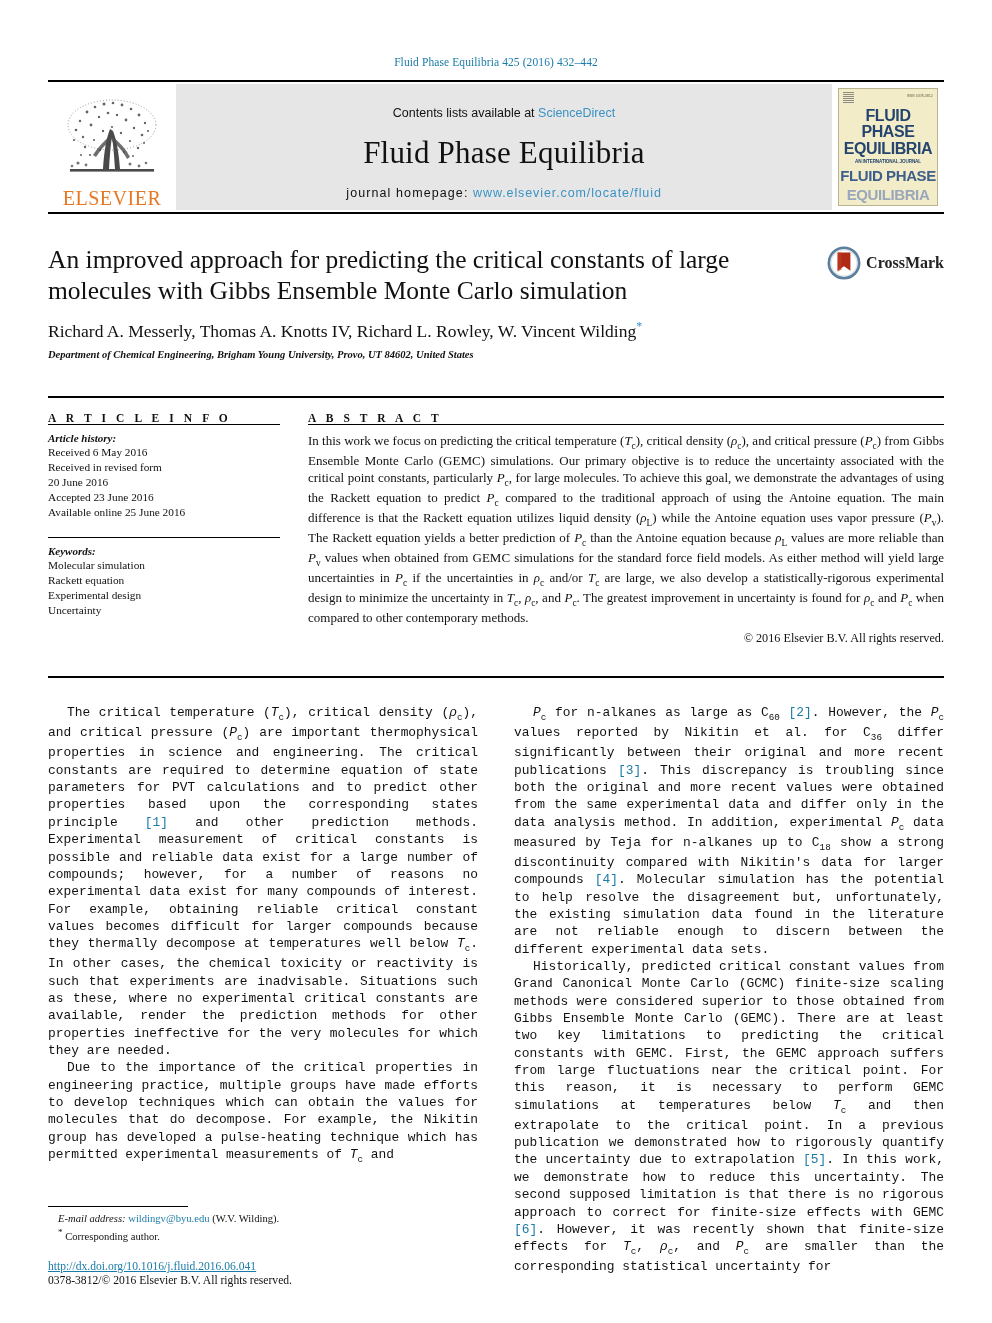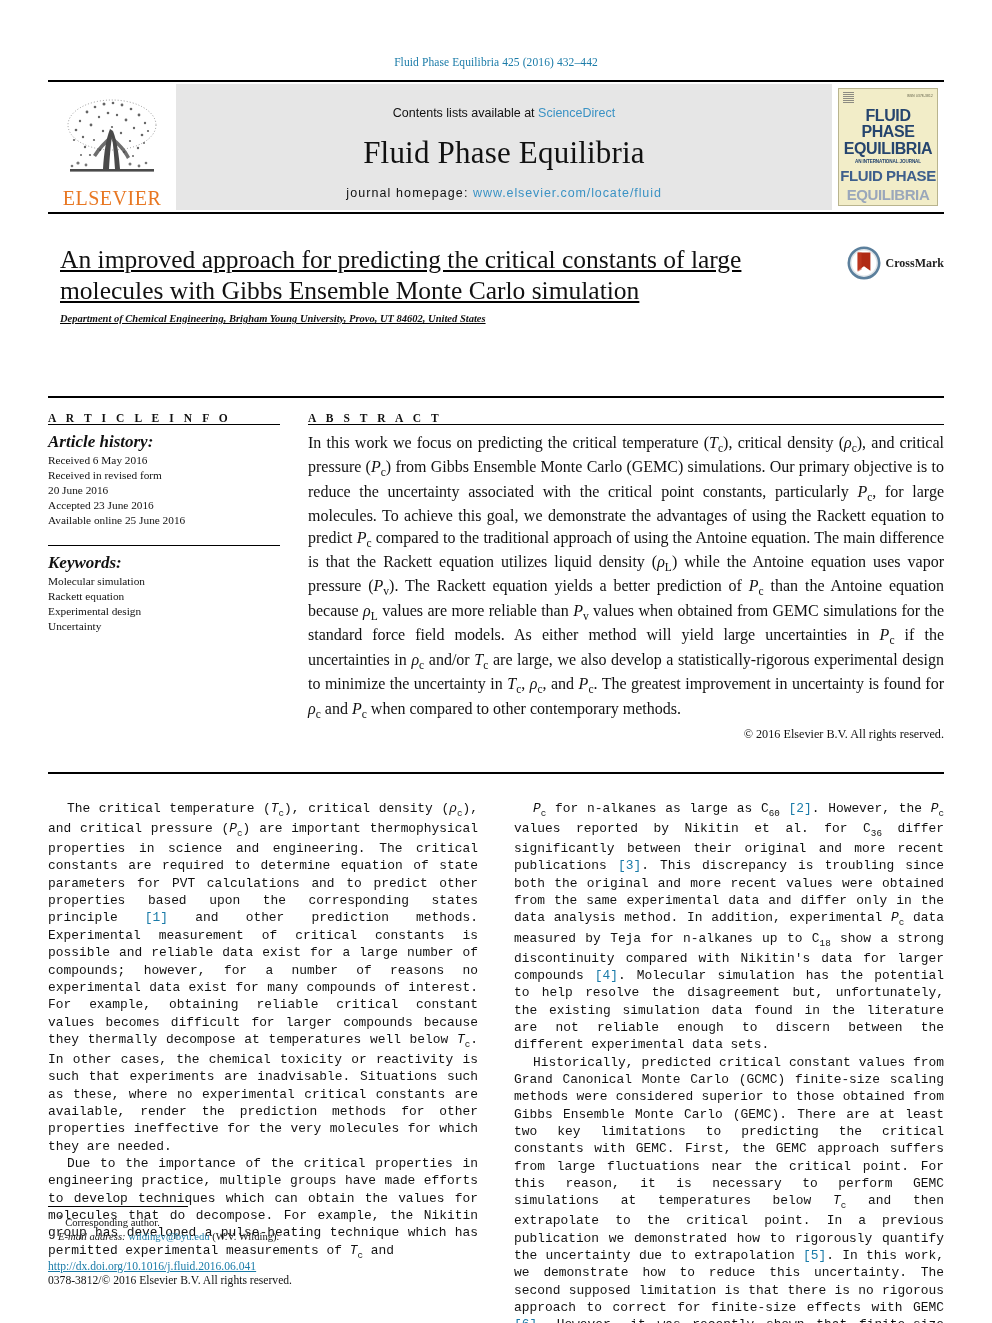--- a/index.html
+++ b/index.html
@@ -138,24 +138,23 @@
     font-size: 4.6px;
     color: #26456e;
     letter-spacing: -0.1px;
     margin: 2px 0 3px 0;
   }
   .cover-title2 .l1 { font-size: 15px; display:block; color:#3e5f8c; }
   .cover-title3 .l1 { font-size: 15px; display:block; color:#9aa7bb; }
 
   
   .title-area {
-    margin: 30px 48px 0 60px;
+    margin: 30px 48px 0 48px;
     position: relative;
     min-height: 116px;
-    text-decoration: underline;
   }
   .article-title {
     font-family: "Liberation Serif", serif;
     font-size: 25.5px;
     line-height: 1.22;
     color: #111;
     width: 770px;
     margin: 0;
     font-weight: normal;
   }
@@ -182,21 +181,21 @@
     position: absolute;
     right: 0;
     top: 2px;
     display: flex;
     align-items: center;
     gap: 5px;
   }
   .crossmark-label {
     font-family: "Liberation Serif", serif;
     font-weight: bold;
-    font-size: 12px;
+    font-size: 16px;
     color: #222;
     text-align: right;
   }
 
   
   .info-abstract {
     margin: 36px 48px 0 48px;
     border-top: 2.5px solid #000;
     padding-top: 14px;
     display: flex;
@@ -209,34 +208,34 @@
     font-weight: bold;
     font-size: 11.5px;
     letter-spacing: 3.6px;
     color: #111;
   }
   .rule { border-top: 1.6px solid #000; margin-bottom: 7px; }
   .info-sub {
     font-family: "Liberation Serif", serif;
     font-style: italic;
     font-weight: bold;
-    font-size: 17px;
+    font-size: 11px;
     color: #111;
     margin-bottom: 1px;
   }
   .info-line {
     font-family: "Liberation Serif", serif;
     font-size: 11.3px;
     line-height: 1.33;
     color: #111;
   }
   .info-gap { height: 17px; }
   .abstract-text {
     font-family: "Liberation Serif", serif;
-    font-size: 16px;
+    font-size: 13px;
     line-height: 1.325;
     text-align: justify;
     color: #111;
   }
   .abstract-copy {
     font-family: "Liberation Serif", serif;
     font-size: 12.2px;
     text-align: right;
     margin-top: 5px;
     color: #111;
@@ -390,20 +389,23 @@
       </div>
       <div class="cover-title cover-title3">
         <span class="l1">EQUILIBRIA</span>
       </div>
     </div>
   </div>
 </div>
 
 <div class="title-area">
   <h1 class="article-title">An improved approach for predicting the critical constants of large molecules with Gibbs Ensemble Monte Carlo simulation</h1>
+  <div class="authors">
+    <span>Richard A. Messerly, Thomas A. Knotts IV, Richard L. Rowley, W. Vincent Wilding</span><span class="star">*</span>
+  </div>
   <div class="affiliation">Department of Chemical Engineering, Brigham Young University, Provo, UT 84602, United States</div>
 
   <div class="crossmark">
     <svg width="34" height="34" viewBox="0 0 34 34">
       <circle cx="17" cy="17" r="16" fill="#dfe4e8"></circle>
       <circle cx="17" cy="17" r="15.2" fill="none" stroke="#5b7f9c" stroke-width="2.6"></circle>
       <circle cx="17" cy="17" r="12.4" fill="#ffffff"></circle>
       <path d="M10.6 6.4 h12.8 v18.4 l-6.4 -4.6 l-6.4 4.6 Z" fill="#b02a14"></path>
       <path d="M10.6 6.4 h4 v17 l-4 2.4 Z" fill="#c23a22" opacity="0.65"></path>
     </svg>
@@ -446,25 +448,25 @@
   </div>
   <div class="body-col">
     <p><i>P</i><sub>c</sub> for n-alkanes as large as C<sub>60</sub> <span class="ref">[2]</span>. However, the <i>P</i><sub>c</sub> values reported by Nikitin et al. for C<sub>36</sub> differ significantly between their original and more recent publications <span class="ref">[3]</span>. This discrepancy is troubling since both the original and more recent values were obtained from the same experimental data and differ only in the data analysis method. In addition, experimental <i>P</i><sub>c</sub> data measured by Teja for n-alkanes up to C<sub>18</sub> show a strong discontinuity compared with Nikitin's data for larger compounds <span class="ref">[4]</span>. Molecular simulation has the potential to help resolve the disagreement but, unfortunately, the existing simulation data found in the literature are not reliable enough to discern between the different experimental data sets.</p>
     <p>Historically, predicted critical constant values from Grand Canonical Monte Carlo (GCMC) finite-size scaling methods were considered superior to those obtained from Gibbs Ensemble Monte Carlo (GEMC). There are at least two key limitations to predicting the critical constants with GEMC. First, the GEMC approach suffers from large fluctuations near the critical point. For this reason, it is necessary to perform GEMC simulations at temperatures below <i>T</i><sub>c</sub> and then extrapolate to the critical point. In a previous publication we demonstrated how to rigorously quantify the uncertainty due to extrapolation <span class="ref">[5]</span>. In this work, we demonstrate how to reduce this uncertainty. The second supposed limitation is that there is no rigorous approach to correct for finite-size effects with GEMC <span class="ref">[6]</span>. However, it was recently shown that finite-size effects for <i>T</i><sub>c</sub>, <i>ρ</i><sub>c</sub>, and <i>P</i><sub>c</sub> are smaller than the corresponding statistical uncertainty for</p>
   </div>
 </div>
 
 <div class="footnotes">
   <div class="fn-rule"></div>
   <div class="fn-line">
-    <span class="fstar">*</span>
-    <span>Corresponding author.</span>
-  </div>
-  <div class="fn-line">
     <span class="fn-email-label">E-mail address:</span>
     <span class="mail-link">wildingv@byu.edu</span>
     <span>(W.V. Wilding).</span>
   </div>
+  <div class="fn-line">
+    <span class="fstar">*</span>
+    <span>Corresponding author.</span>
+  </div>
   <div class="doi-block">
     <span class="doi-link">http://dx.doi.org/10.1016/j.fluid.2016.06.041</span>
     <div class="issn-line">0378-3812/© 2016 Elsevier B.V. All rights reserved.</div>
   </div>
 </div>
 
 </body></html>

